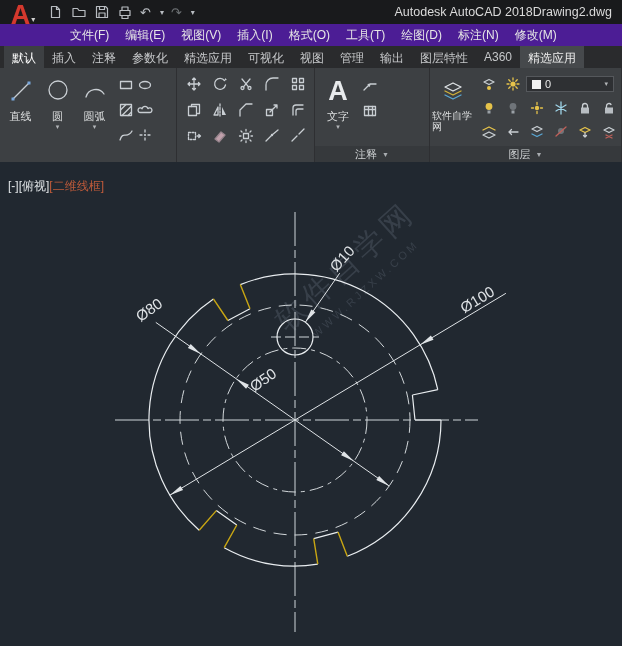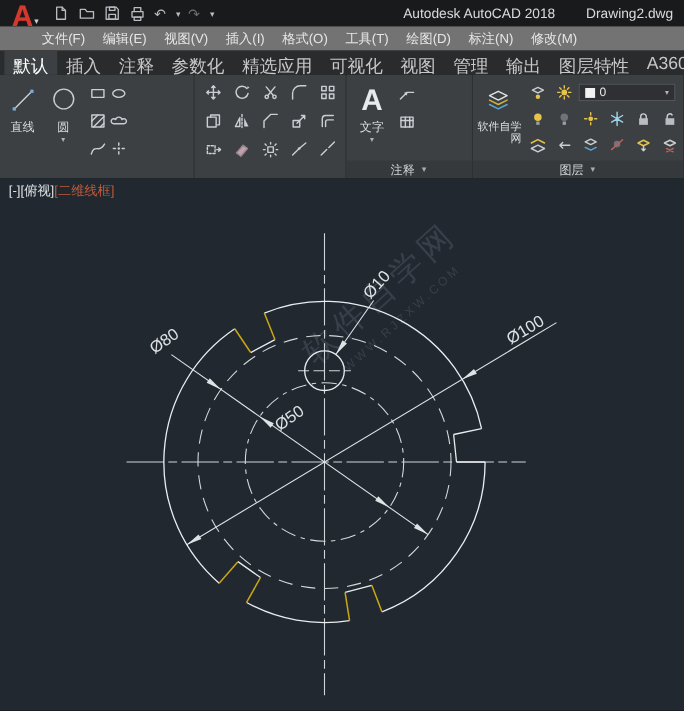--- a/index.html
+++ b/index.html
@@ -15,69 +15,69 @@
   .aletter{font-size:27px;font-weight:bold;color:#d4392e;line-height:1.1;
     text-shadow:0 0 1px #7a1f18}
   .aarr{font-size:8px;color:#cfcfcf;margin-top:14px;margin-left:1px}
   .qat{display:flex;align-items:center;gap:7px}
   .q{width:16px;height:16px;display:flex;align-items:center;justify-content:center}
   .q svg{stroke:#b9bdc2;fill:none;stroke-width:1.2;stroke-linecap:round;stroke-linejoin:round}
   .qglyph{font-size:13px;color:#b9bdc2;line-height:1}
   .qglyph.dim{color:#6d7174}
   .qmenu{font-size:8px;color:#b9bdc2;margin-left:2px}
   .title-text{margin-left:auto;margin-right:10px;font-size:12.5px;color:#dadada;
-    display:flex;gap:28px;white-space:nowrap}
+    display:flex;white-space:nowrap}
 
   
-  .menubar{height:22px;background:#737373;display:flex;align-items:center;
-    padding-left:30px;flex:0 0 auto}
+  .menubar{height:22px;background:#4c1d95;display:flex;align-items:center;
+    padding-left:62px;flex:0 0 auto}
   .menu-item{padding:3px 8px;font-size:12px;color:#e6e6e6;cursor:default;white-space:nowrap}
 
   
   .ribbon-tabs{height:22px;background:#2a2b2d;display:flex;align-items:stretch;
-    padding-left:4px;font-size:16px;color:#c6c8ca;flex:0 0 auto}
+    padding-left:4px;font-size:12px;color:#c6c8ca;flex:0 0 auto}
   .rtab{padding:4px 8px 0 8px;white-space:nowrap;cursor:pointer}
   .rtab.active{background:#3d4043;color:#ffffff}
   .rtab.featured{background:#46494c;color:#ececec}
 
   
   .ribbon-body{height:94px;background:#3d4043;display:flex;flex:0 0 auto}
   .panel{position:relative;border-right:1px solid #2e2f32;display:flex;flex-direction:column}
   .p-draw{width:188px}.p-mod{width:142px}.p-ann{width:122px}.p-lay{flex:1}
   .ptools{flex:1;display:flex;padding:2px 1px 0 2px}
   .pfooter{height:16px;background:#36393c;display:flex;align-items:center;
     justify-content:center;gap:5px;font-size:11px;color:#cfd2d4}
   .farr{font-size:7px;color:#a8acb0}
   .bigbtn{width:37px;display:flex;flex-direction:column;align-items:center;
     padding-top:2px;cursor:pointer}
   .bigbtn.w44{width:42px}
   .bicon{height:38px;display:flex;align-items:center;justify-content:center}
   .bicon svg,.mini svg{stroke:#c9ced3;fill:none;stroke-width:1.3;
     stroke-linecap:round;stroke-linejoin:round}
-  .blabel{font-size:11px;color:#dcdedf;line-height:1.1;text-align:right}
+  .blabel{font-size:11px;color:#dcdedf;line-height:1.1;text-align:left}
   .blabel.small{font-size:10px}
   .barrow{font-size:7px;color:#b2b5b8;margin-top:1px}
   .big-a{font-size:27px;font-weight:bold;color:#e8eaec;line-height:1}
   .cluster{display:grid;grid-template-columns:19px 19px;grid-auto-rows:25px;
     padding-top:4px;margin-left:2px}
   .mini{width:22px;height:22px;display:flex;align-items:center;justify-content:center;cursor:pointer}
   .modgrid{display:grid;grid-template-columns:repeat(5,26px);grid-auto-rows:26px;padding:3px 0 0 4px}
   .anncol{display:flex;flex-direction:column;gap:4px;padding-top:4px}
   .layer-right{display:flex;flex-direction:column;padding:3px 0 0 4px;gap:2px}
   .lrow{display:flex;align-items:center;gap:2px}
   .layer-combo{display:flex;align-items:center;gap:4px;background:#2e3033;
     border:1px solid #55585c;height:16px;padding:0 5px;font-size:11px;color:#e8e8e8;
     min-width:88px;cursor:pointer}
   .swatch{width:9px;height:9px;background:#f2f2f2;flex:0 0 auto}
   .carr{font-size:7px;color:#b2b5b8;margin-left:auto}
 
   
   .canvas{position:relative;flex:1;background:#212830;overflow:hidden}
   .canvas svg{position:absolute;inset:0}
-  .vpc{position:absolute;top:3px;left:8px;font-size:12px;z-index:3;cursor:pointer;
+  .vpc{position:absolute;top:16px;left:8px;font-size:12px;z-index:3;cursor:pointer;
     letter-spacing:0px}
   .vpw{color:#dfe3e6}
   .vpa{color:#c05b3a}
   .dimtext{font-size:15px;fill:#dfe3e6}
 </style>
 </head>
 <body>
 
 <div class="app">
 
@@ -166,20 +166,29 @@
         </div>
         <div class="bigbtn">
           <span class="bicon">
               <svg viewBox="0 0 24 24" width="24" height="24">
                 <circle cx="12" cy="11" r="9"></circle>
               </svg>
             </span>
           <span class="blabel">圆</span>
           <span class="barrow">▾</span>
         </div>
+        <div class="bigbtn">
+          <span class="bicon">
+              <svg viewBox="0 0 24 24" width="24" height="24">
+                <path d="M3 18A10 10 0 0 1 21 15"></path>
+              </svg>
+            </span>
+          <span class="blabel">圆弧</span>
+          <span class="barrow">▾</span>
+        </div>
         <div class="cluster">
           <span class="mini">
               <svg viewBox="0 0 16 16" width="16" height="16">
                 <rect x="2.5" y="4.5" width="11" height="7"></rect>
               </svg>
             </span>
           <span class="mini">
               <svg viewBox="0 0 16 16" width="16" height="16">
                 <ellipse cx="8" cy="8" rx="5.5" ry="3.5"></ellipse>
               </svg>

